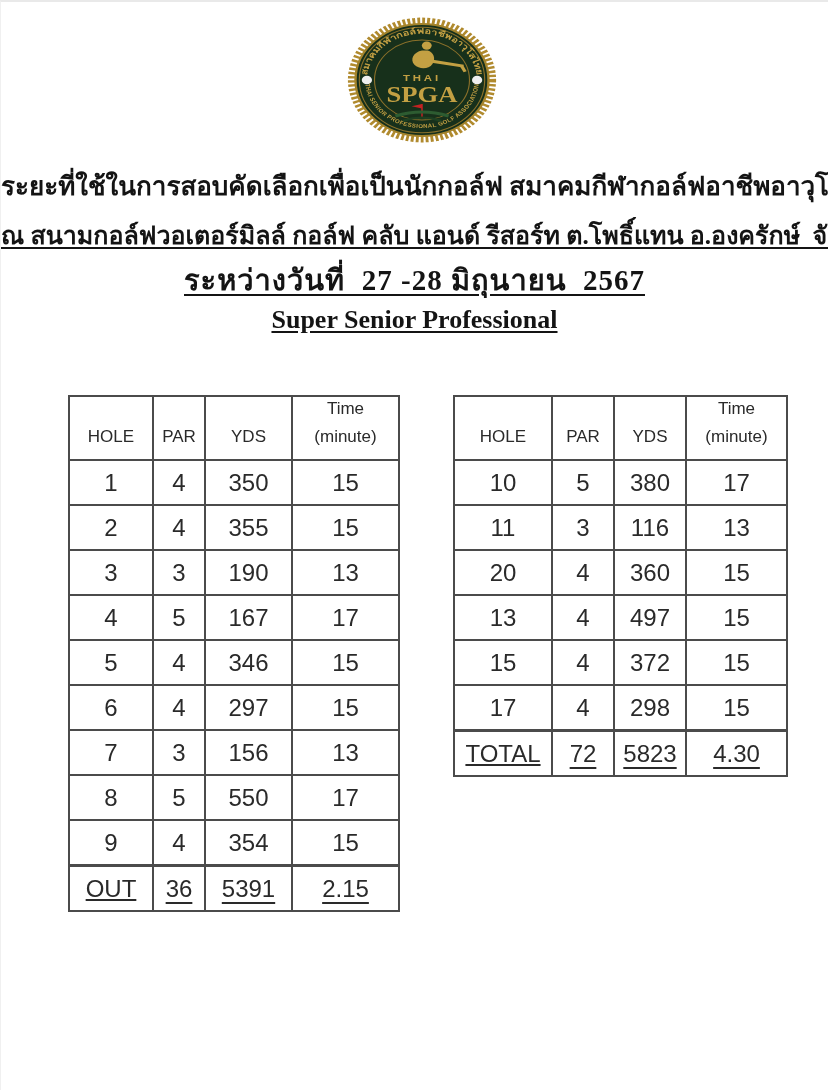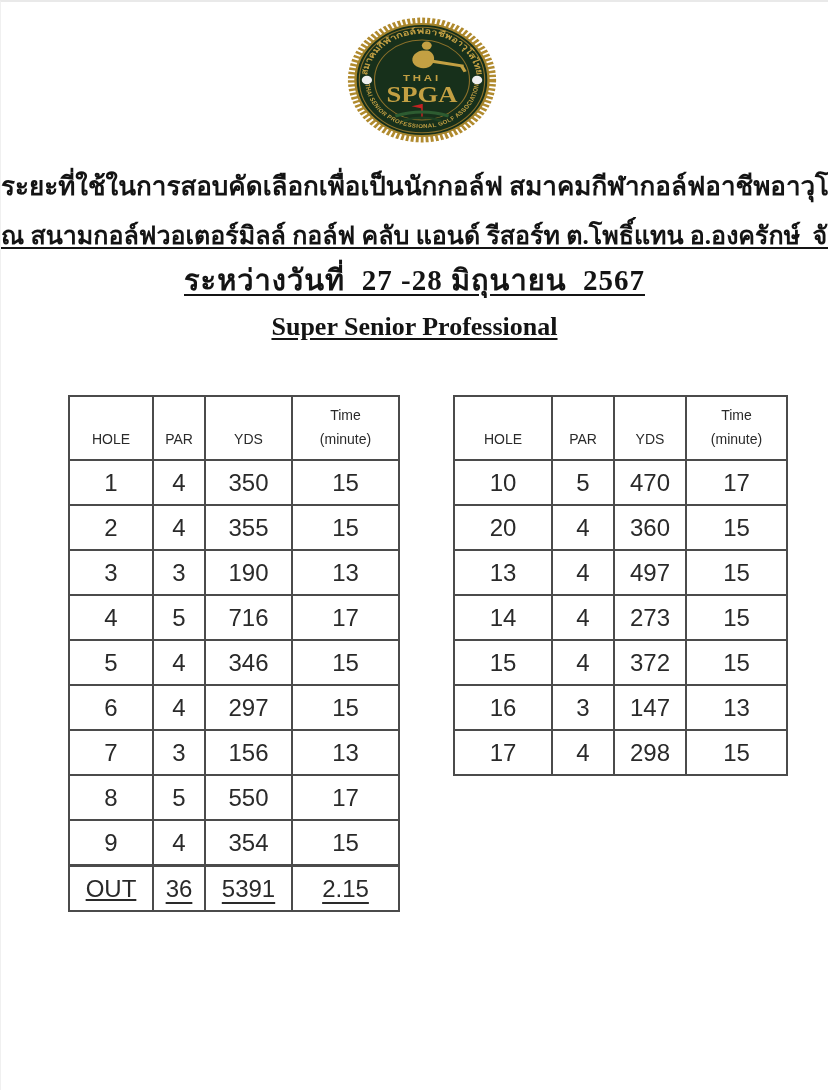--- a/index.html
+++ b/index.html
@@ -8,25 +8,25 @@
     border-top:2px solid #e9e9e9; border-left:1px solid #f0f0f0;
     box-sizing:border-box; overflow:hidden;
     font-family:"Liberation Sans", sans-serif; color:#222;
   }
   .logo-wrap { position:absolute; top:14px; left:345px; width:152px; height:128px; }
   .h-line { position:absolute; left:0; width:100%; text-align:center; font-weight:bold; color:#141414; white-space:pre; }
   .th-serif { font-family:"Liberation Serif", serif; }
   .line1 { top:163px; font-size:26px; }
   .line2 { top:213px; font-size:25px; text-decoration:underline; text-underline-offset:3px; }
   .line3 { top:255px; font-size:29px; text-decoration:underline; text-underline-offset:4px; letter-spacing:1px; }
-  .line4 { top:310px; font-size:26px; font-family:"Liberation Serif", serif; text-decoration:underline; text-underline-offset:3px; }
+  .line4 { top:303px; font-size:26px; font-family:"Liberation Serif", serif; text-decoration:underline; text-underline-offset:3px; }
   .tables { position:absolute; top:393px; left:67px; display:flex; gap:53px; align-items:flex-start; }
   table.scorecard { border-collapse:collapse; table-layout:fixed; color:#2a2a2a; }
   .scorecard th, .scorecard td { border:2px solid #4b4b4b; text-align:center; padding:0; background:#fff; }
-  .scorecard th { height:64px; font-size:14px; font-weight:normal; vertical-align:bottom; padding-bottom:12px; box-sizing:border-box; }
+  .scorecard th { height:64px; font-size:17px; font-weight:normal; vertical-align:bottom; padding-bottom:12px; box-sizing:border-box; }
   .scorecard th .t1 { margin-bottom:8px; }
   .scorecard td { height:43px; font-size:24px; }
   .scorecard tr.summary td { border-top:3px solid #4b4b4b;text-decoration:underline; }
   .scorecard td.u { text-decoration:underline; text-underline-offset:5px; text-decoration-thickness:2px; }
 </style>
 </head>
 <body>
 
 <div class="page">
 
@@ -113,21 +113,21 @@
           </tr>
           <tr>
             <td>3</td>
             <td>3</td>
             <td>190</td>
             <td>13</td>
           </tr>
           <tr>
             <td>4</td>
             <td>5</td>
-            <td>716</td>
+            <td>167</td>
             <td>17</td>
           </tr>
           <tr>
             <td>5</td>
             <td>4</td>
             <td>346</td>
             <td>15</td>
           </tr>
           <tr>
             <td>6</td>
@@ -177,56 +177,56 @@
           <th>
             <div class="t1">Time</div>
             <div>(minute)</div>
           </th>
         </tr>
       </thead>
       <tbody>
           <tr>
             <td>10</td>
             <td>5</td>
-            <td>470</td>
-            <td>17</td>
+            <td>380</td>
+            <td>17</td>
+          </tr>
+          <tr>
+            <td>11</td>
+            <td>3</td>
+            <td>116</td>
+            <td>13</td>
           </tr>
           <tr>
             <td>20</td>
             <td>4</td>
             <td>360</td>
             <td>15</td>
           </tr>
           <tr>
             <td>13</td>
             <td>4</td>
             <td>497</td>
             <td>15</td>
           </tr>
           <tr>
-            <td>14</td>
-            <td>4</td>
-            <td>273</td>
-            <td>15</td>
-          </tr>
-          <tr>
             <td>15</td>
             <td>4</td>
             <td>372</td>
             <td>15</td>
           </tr>
           <tr>
-            <td>16</td>
-            <td>3</td>
-            <td>147</td>
-            <td>13</td>
-          </tr>
-          <tr>
             <td>17</td>
             <td>4</td>
             <td>298</td>
             <td>15</td>
+          </tr>
+          <tr class="summary">
+            <td>TOTAL</td>
+            <td class="u">72</td>
+            <td class="u">5823</td>
+            <td class="u">4.30</td>
           </tr>
         </tbody>
     </table>
 
   </div>
 </div>
 
 </body></html>

